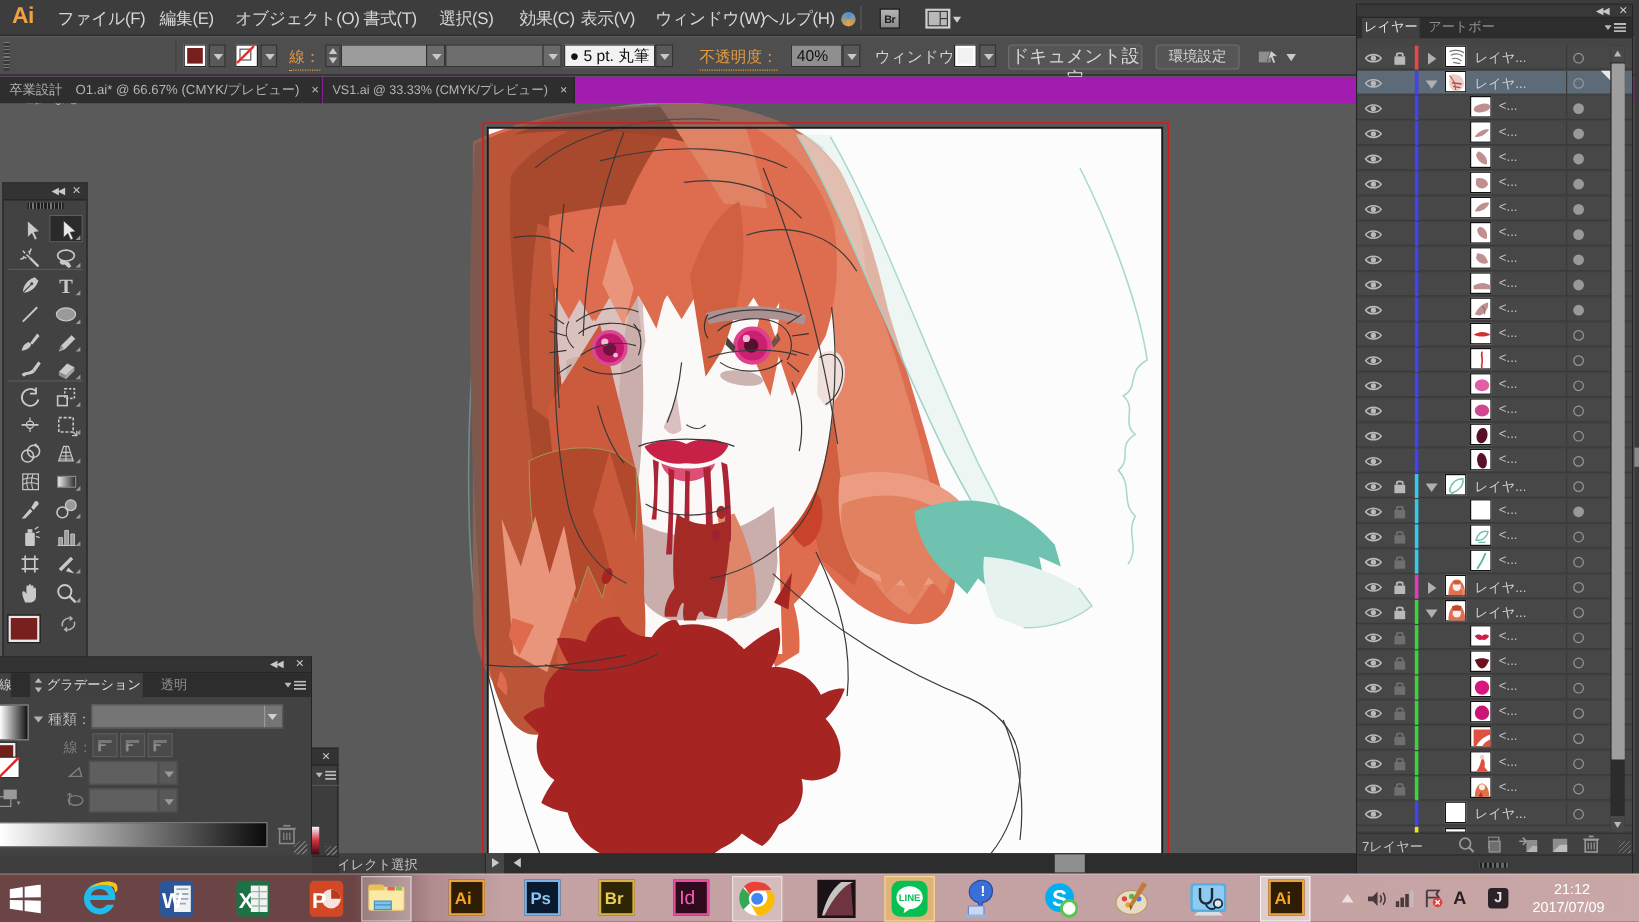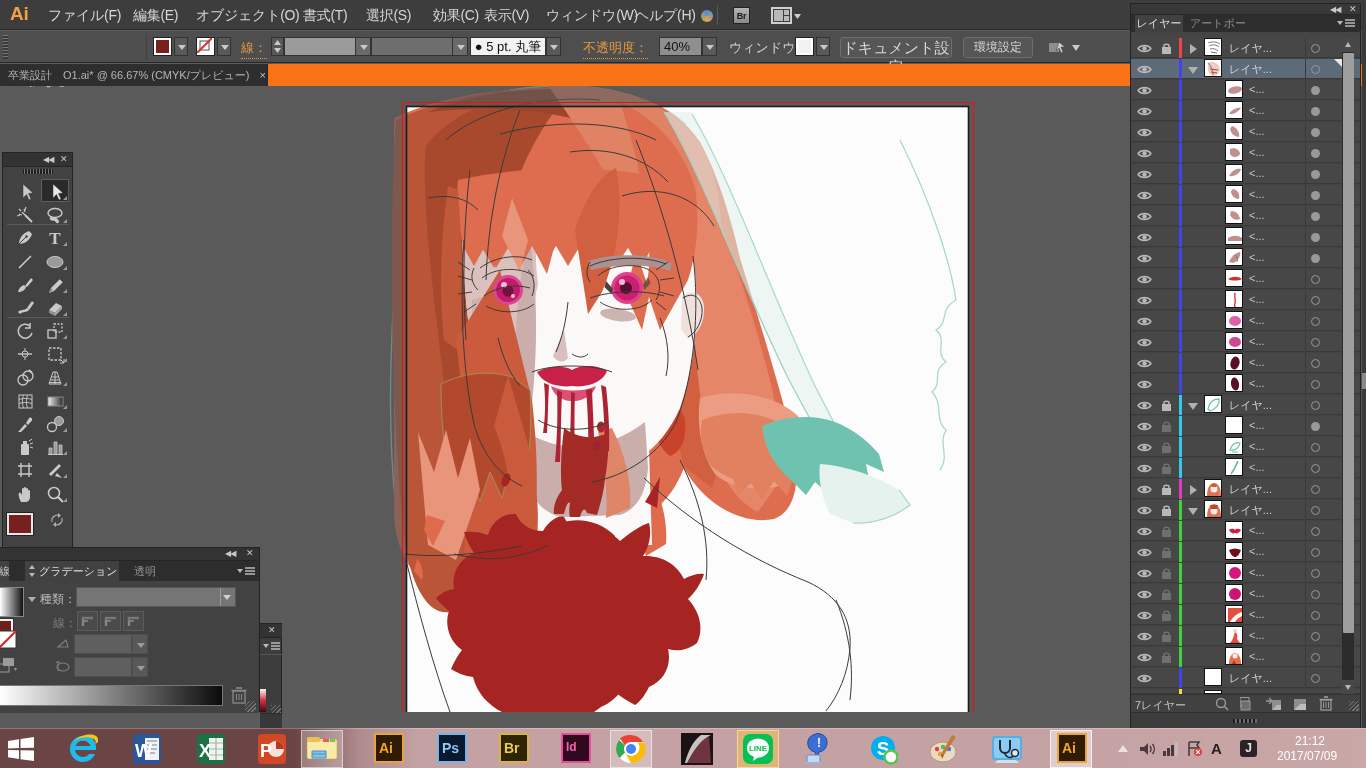--- a/index.html
+++ b/index.html
@@ -12,21 +12,21 @@
 
 #controlbar{left:0;top:31px;width:1366px;height:32px;background:#4e4e4e;border-bottom:1px solid #282828;color:#d2d2d2;font-size:13px;}
 #controlbar .ci{position:absolute;top:8px;}
 .swb{position:absolute;width:19px;height:19px;background:#fff;border:1px solid #222;}
 .swb>div{position:absolute;left:2px;top:2px;right:2px;bottom:2px;}
 .ddb{position:absolute;width:14px;height:19px;background:#595959;border:1px solid #333;}
 .arr{position:absolute;width:0;height:0;border-left:4px solid transparent;border-right:4px solid transparent;border-top:5px solid #c9c9c9;}
 .orange{color:#e59a41;border-bottom:1px dotted #e59a41;padding-bottom:1px;}
 .btn{position:absolute;height:21px;background:#565656;border:1px solid #6e6e6e;border-radius:3px;color:#d8d8d8;font-size:13px;text-align:center;line-height:19px;top:6px;}
 
-#tabbar{left:0;top:64px;width:1366px;height:22px;background:#f97316;font-size:11px;color:#b4b4b4;}
+#tabbar{left:0;top:64px;width:1366px;height:22px;background:#a21caf;font-size:11px;color:#b4b4b4;}
 .dtab{position:absolute;top:0;height:22px;line-height:22px;padding:0 8px;border-right:1px solid #242424;background:#2e2e2e;white-space:nowrap;overflow:hidden;}
 .dtab .x{margin-left:10px;color:#c0c0c0;}
 .dtab.active{background:#474747;color:#e4e4e4;}
 
 #statusbar{left:0;top:711px;width:1366px;height:17px;background:#3e3e3e;color:#c6c6c6;font-size:11px;}
 
 #taskbar{left:0;top:728px;width:1366px;height:40px;background:linear-gradient(to right,#6b4546 0px,#6b4546 295px,#b08c8e 360px,#c4a2a3 420px,#c4a2a3 1000px,#c9a7a7 1366px);border-top:1px solid rgba(255,255,255,0.25);}
 .tico{position:absolute;top:4px;width:32px;height:32px;}
 .tbox{position:absolute;top:1px;width:42px;height:38px;background:rgba(255,255,255,0.28);border:1px solid rgba(255,255,255,0.5);}
 #layers{left:1130px;top:3px;width:231px;height:725px;background:#424242;border:1px solid #232323;}
@@ -274,22 +274,33 @@
  <span class="btn" style="left:963px;width:70px;font-size:12px;">環境設定</span>
  <svg class="ci" style="left:1048px;top:7px" width="34" height="18">
         <rect x="1" y="5" width="10" height="9" fill="#8e8e8e"></rect>
         <path d="M11 4 l6 5 -4 0 2 5 -2 1 -2 -5 -3 3 z" fill="#cfcfcf" stroke="#444" stroke-width="0.6"></path>
         <path d="M24 7 l8 0 -4 6 z" fill="#c9c9c9"></path>
       </svg>
 </div>
 
 <div id="tabbar" class="abs">
  <span class="dtab" style="left:0;width:268px;">卒業設計　O1.ai* @ 66.67% (CMYK/プレビュー)<span class="x">×</span></span>
+ <span class="dtab" style="left:269px;width:210px;font-size:10.5px;">VS1.ai @ 33.33% (CMYK/プレビュー)<span class="x">×</span></span>
 </div>
 
+<div id="statusbar" class="abs">
+ <span class="abs" style="left:270px;top:2px;width:10px;height:10px;background:repeating-linear-gradient(45deg,#666 0 1px,transparent 1px 3px);"></span>
+ <span class="abs" style="left:281px;top:2px;">イレクト選択</span>
+ <span class="abs" style="left:404px;top:0;width:17px;height:17px;background:#464646;border-left:1px solid #2a2a2a;border-right:1px solid #2a2a2a;">
+        <span style="position:absolute;left:5px;top:4px;width:0;height:0;border-top:4px solid transparent;border-bottom:4px solid transparent;border-left:6px solid #c9c9c9;"></span>
+      </span>
+ <span class="abs" style="left:421px;top:0;width:709px;height:17px;background:#2d2d2d;"></span>
+ <span class="abs" style="left:428px;top:4px;width:0;height:0;border-top:4px solid transparent;border-bottom:4px solid transparent;border-right:6px solid #c9c9c9;"></span>
+ <span class="abs" style="left:879px;top:1px;width:25px;height:15px;background:#8f8f8f;"></span>
+</div>
 <div id="layers" class="abs">
 <div class="abs" style="left:0;top:0;width:229px;height:11px;background:#383838;border-bottom:1px solid #272727;">
         <span class="abs" style="left:199px;top:1px;color:#c9c9c9;font-size:8px;letter-spacing:-1px;">◀◀</span>
         <span class="abs" style="left:218px;top:0px;color:#c9c9c9;font-size:9px;">✕</span>
       </div>
 <div class="abs" style="left:0;top:11px;width:229px;height:17px;background:#2d2d2d;">
         <span class="abs" style="left:4px;top:0;width:48px;height:17px;background:#414141;color:#dedede;font-size:11px;text-align:center;line-height:17px;">レイヤー</span>
         <span class="abs" style="left:54px;top:0;width:66px;height:17px;color:#8f8f8f;font-size:11px;text-align:center;line-height:17px;">アートボード</span>
         <svg class="abs" style="left:206px;top:4px" width="18" height="10">
           <path d="M0,2 l6,0 -3,4 z" fill="#b9b9b9"></path>
@@ -1087,21 +1098,21 @@
 <span class="tico" style="left:374px;width:30px;height:30px;background:#2e1c05;border:2px solid #e8a33d;">
         <span style="position:absolute;left:3px;top:5px;font-size:14px;font-weight:bold;color:#f5a623;font-family:'Liberation Sans';">Ai</span>
       </span>
 <span class="tico" style="left:437px;width:30px;height:30px;background:#0a1a2e;border:2px solid #7ab3e8;">
         <span style="position:absolute;left:3px;top:5px;font-size:14px;font-weight:bold;color:#8ec7f5;font-family:'Liberation Sans';">Ps</span>
       </span>
 <span class="tico" style="left:499px;width:30px;height:30px;background:#2e2505;border:2px solid #d8b344;">
         <span style="position:absolute;left:3px;top:5px;font-size:14px;font-weight:bold;color:#e8cc56;font-family:'Liberation Sans';">Br</span>
       </span>
 <span class="tico" style="left:561px;width:30px;height:30px;background:#2e0a1c;border:2px solid #e84da0;">
-        <span style="position:absolute;left:3px;top:5px;font-size:12px;font-weight:bold;color:#f560b5;font-family:'Liberation Sans';">Id</span>
+        <span style="position:absolute;left:3px;top:5px;font-size:16px;font-weight:normal;color:#f560b5;font-family:'Liberation Sans';">Id</span>
       </span>
 <span class="tbox" style="left:610px;"></span>
 <svg class="tico" style="left:615px" width="32" height="32">
         <circle cx="16" cy="16" r="14" fill="#fff"></circle>
         <path d="M16,2 a14,14 0 0 1 12.1,7 L16,9 A7,7 0 0 0 9.9,12.6 L5,5.5 A14,14 0 0 1 16,2 Z" fill="#ea4335"></path>
         <path d="M4.2,7 L9.9,12.6 A7,7 0 0 0 10,19.5 L4.5,25 A14,14 0 0 1 4.2,7 Z" fill="#34a853"></path>
         <path d="M28.9,9.5 A14,14 0 0 1 16,30 L10,19.5 A7,7 0 0 0 22.8,9.5 Z" fill="#fbbc05"></path>
         <path d="M28.1,9 A14,14 0 0 1 16,30" fill="none"></path>
         <circle cx="16" cy="16" r="6.5" fill="#fff"></circle>
         <circle cx="16" cy="16" r="5" fill="#4285f4"></circle>

